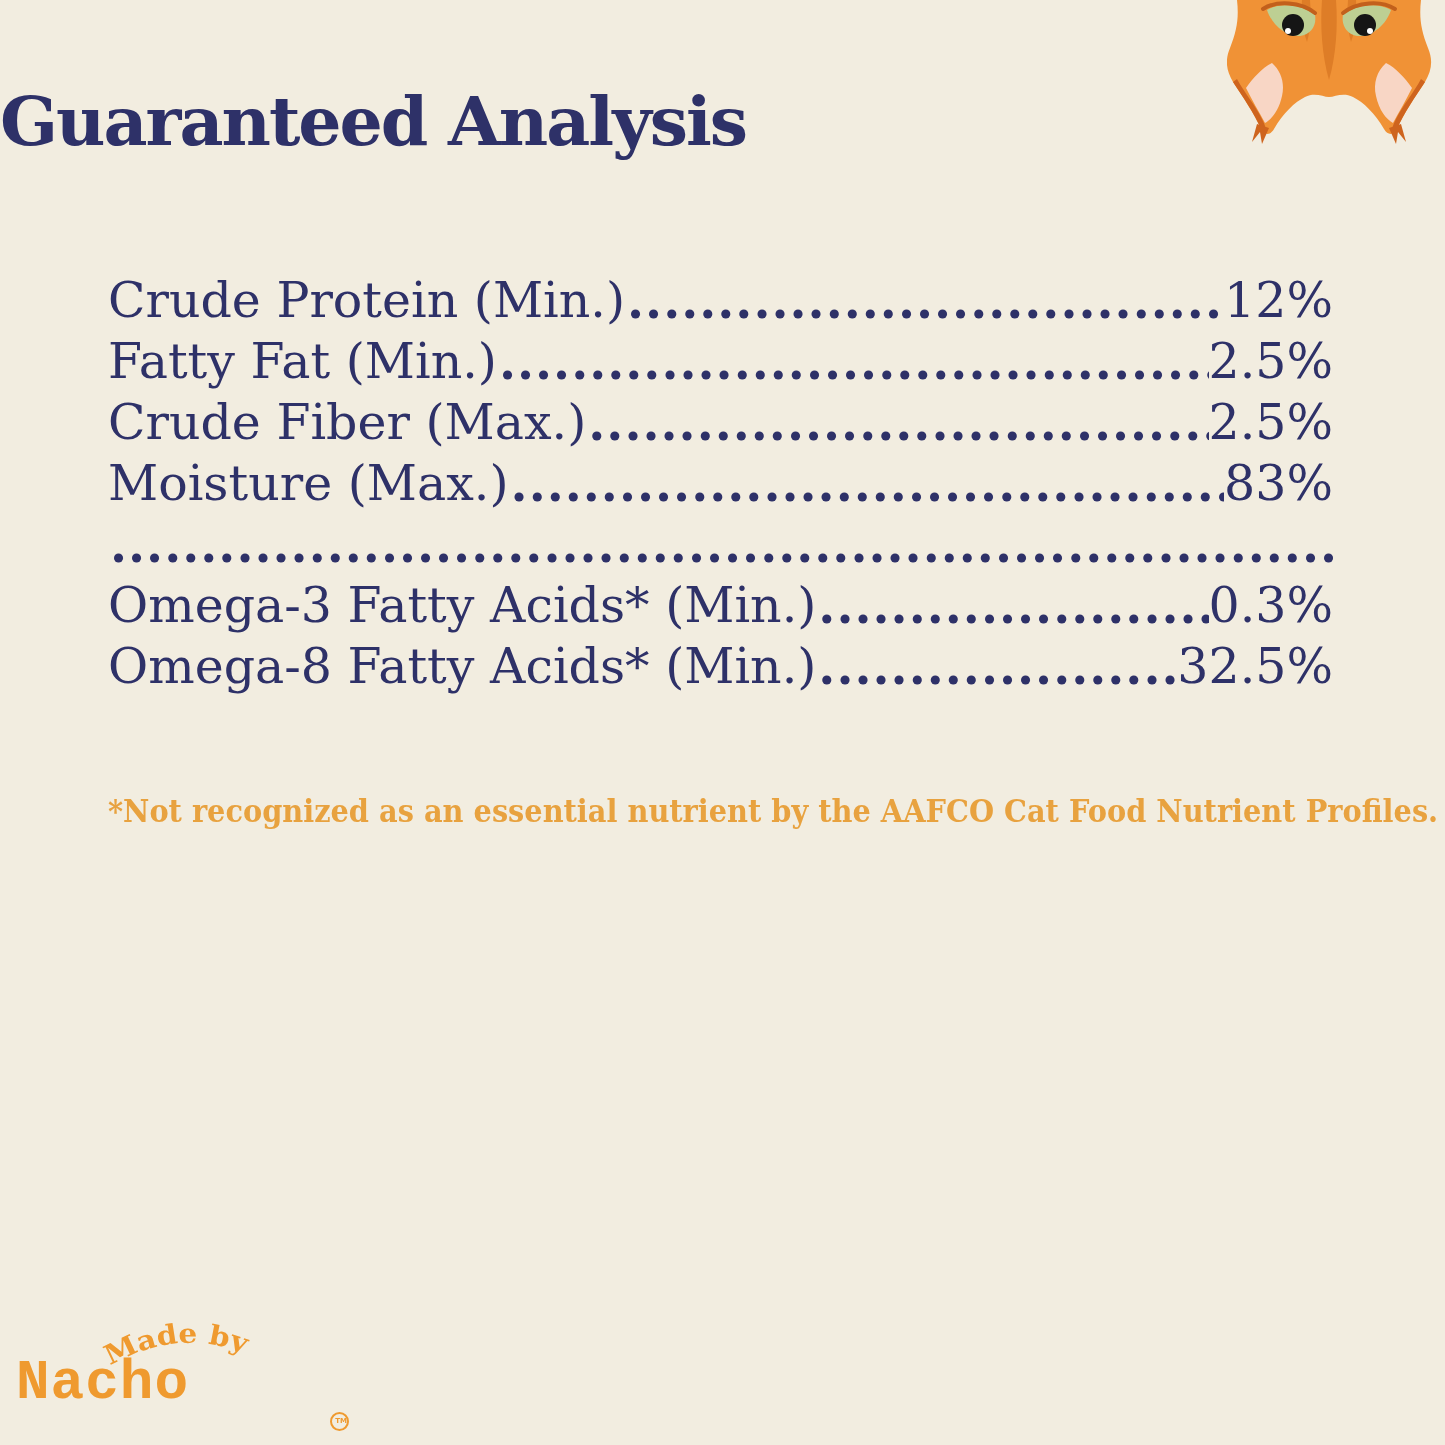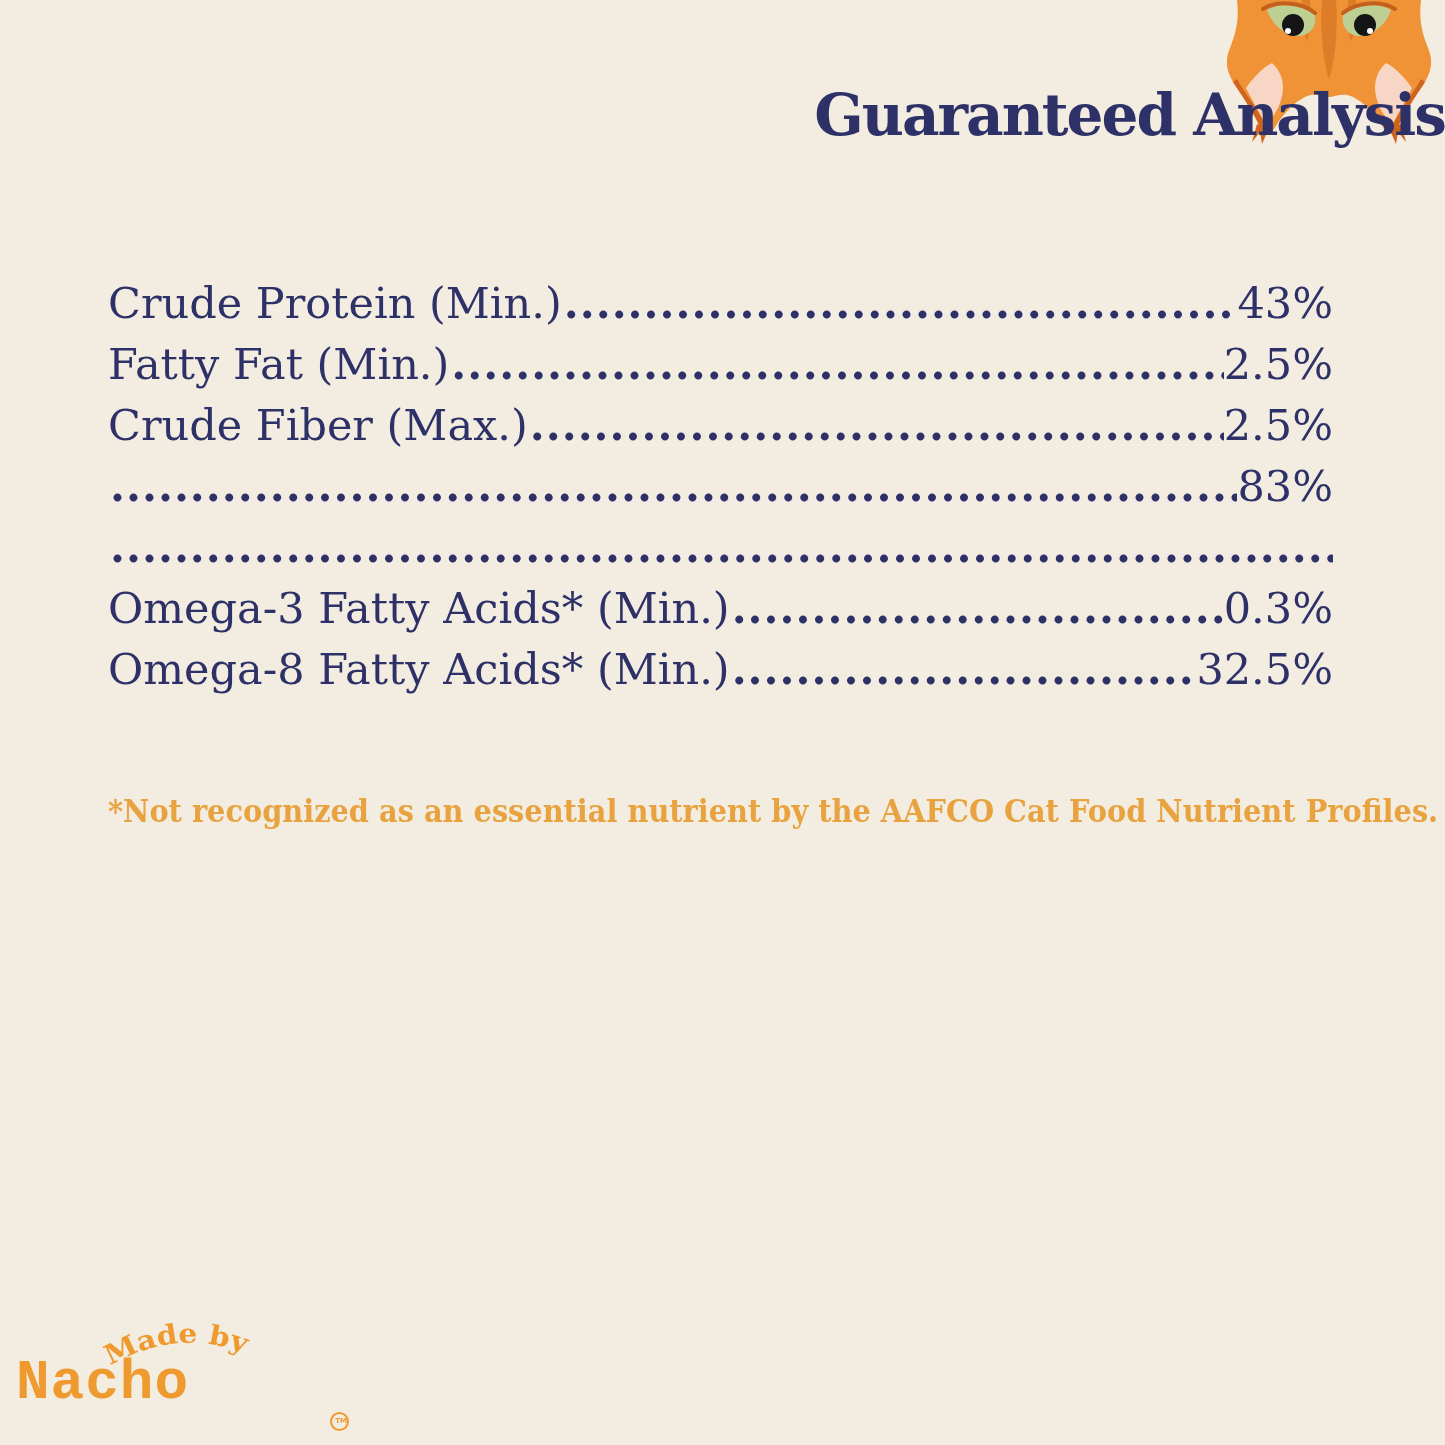--- a/index.html
+++ b/index.html
@@ -12,40 +12,40 @@
     overflow: hidden;
   }
 
   
   .title {
     position: absolute;
     top: 84px;
     left: 0;
     width: 100%;
     margin: 0;
-    text-align: right;
-    font-size: 58px;
+    text-align: left;
+    font-size: 68px;
     font-weight: 700;
     letter-spacing: -2px;
     color: var(--navy, #2E3168);
     line-height: 1.1;
   }
 
   
   .rows {
     position: absolute;
     left: 108px;
     top: 272px;
     width: 1225px;
   }
   .row {
     display: flex;
-    align-items: center;
+    align-items: flex-start;
     height: 61px;
-    font-size: 43px;
+    font-size: 49px;
     color: var(--navy, #2E3168);
   }
   .row .label { white-space: nowrap; }
   .row .leader {
     flex: 1;
     min-width: 0;
     overflow: hidden;
     white-space: nowrap;
     letter-spacing: 1px;
     font-weight: 700;
@@ -152,36 +152,37 @@
     <path d="M36,9 C50,0 74,2 88,13" stroke="#C2601C" stroke-width="4" stroke-linecap="round" fill="none"></path>
     <path d="M116,13 C130,2 154,0 168,9" stroke="#C2601C" stroke-width="4" stroke-linecap="round" fill="none"></path>
   </svg>
 
   <h1 class="title">Guaranteed Analysis</h1>
 
   <div class="rows">
     <div class="row">
       <span class="label">Crude Protein (Min.)</span>
       <span class="leader">................................................................................................................................................................</span>
-      <span class="value">43%</span>
+      <span class="value">12%</span>
     </div>
 
     <div class="row">
       <span class="label">Fatty Fat (Min.)</span>
       <span class="leader">................................................................................................................................................................</span>
       <span class="value">2.5%</span>
     </div>
 
     <div class="row">
       <span class="label">Crude Fiber (Max.)</span>
       <span class="leader">................................................................................................................................................................</span>
       <span class="value">2.5%</span>
     </div>
 
     <div class="row">
+      <span class="label">Moisture (Max.)</span>
       <span class="leader">................................................................................................................................................................</span>
       <span class="value">83%</span>
     </div>
 
     <div class="row">
       <span class="leader">................................................................................................................................................................</span>
     </div>
 
     <div class="row">
       <span class="label">Omega-3 Fatty Acids* (Min.)</span>

